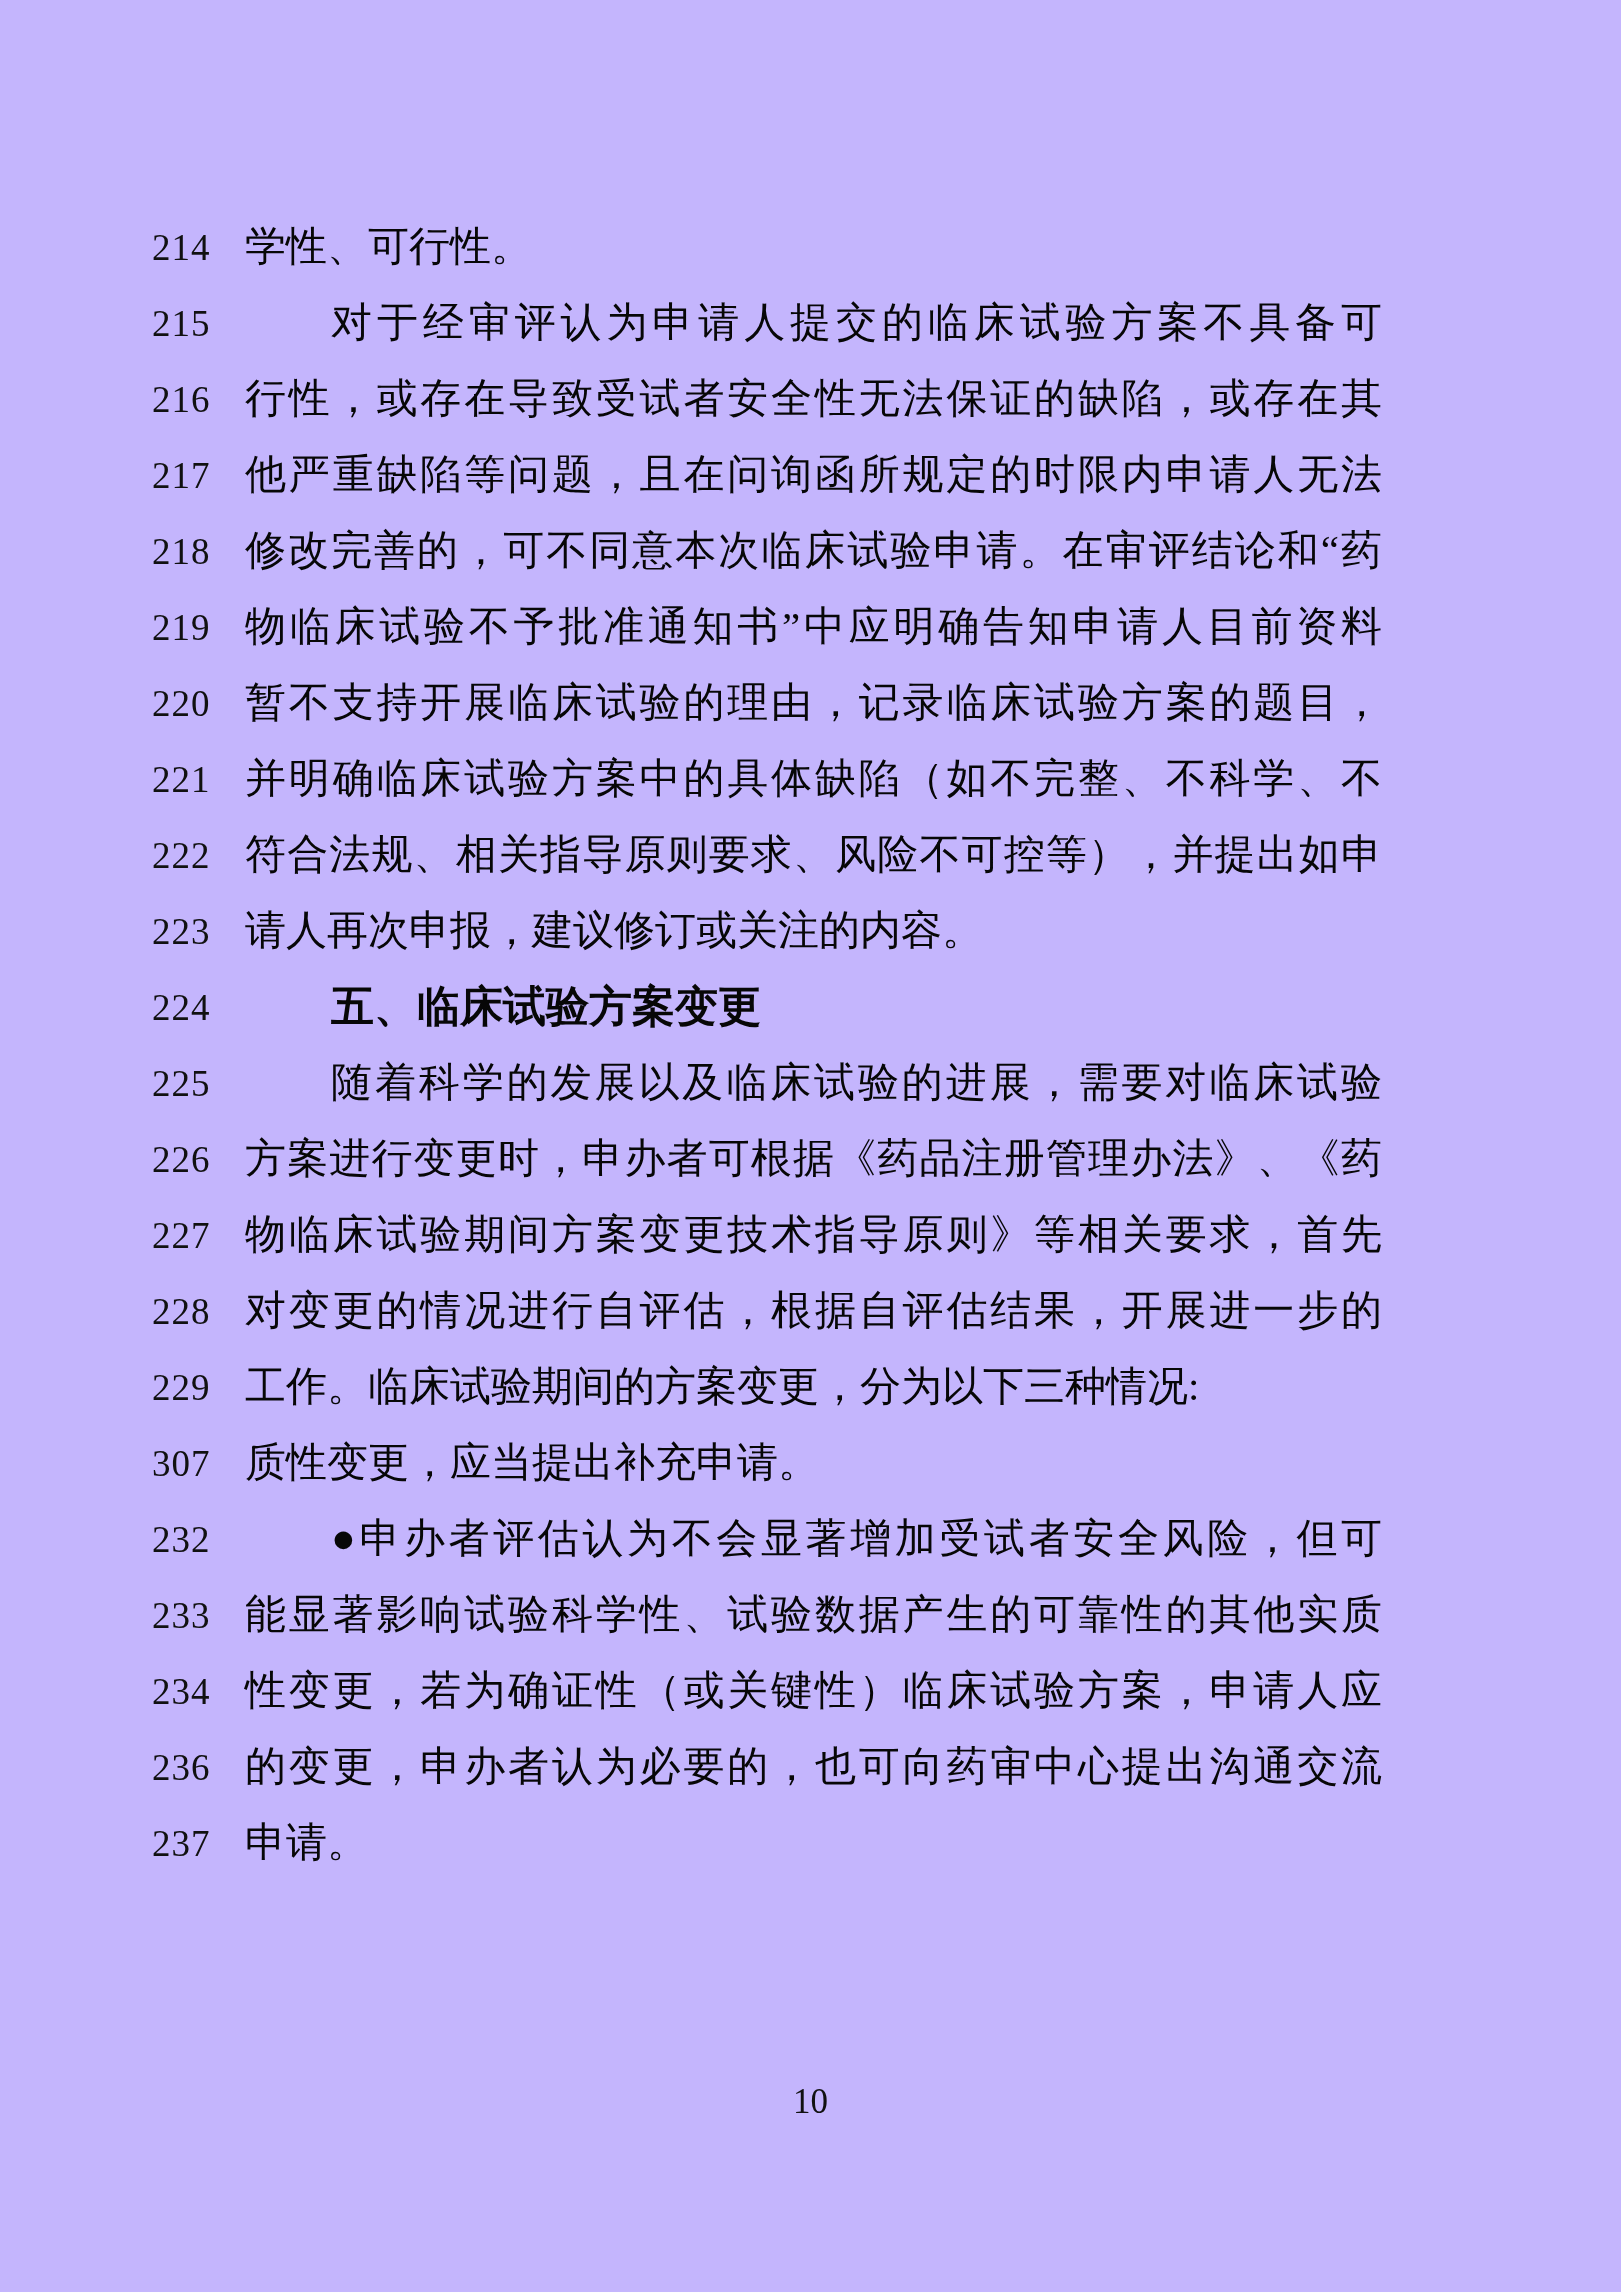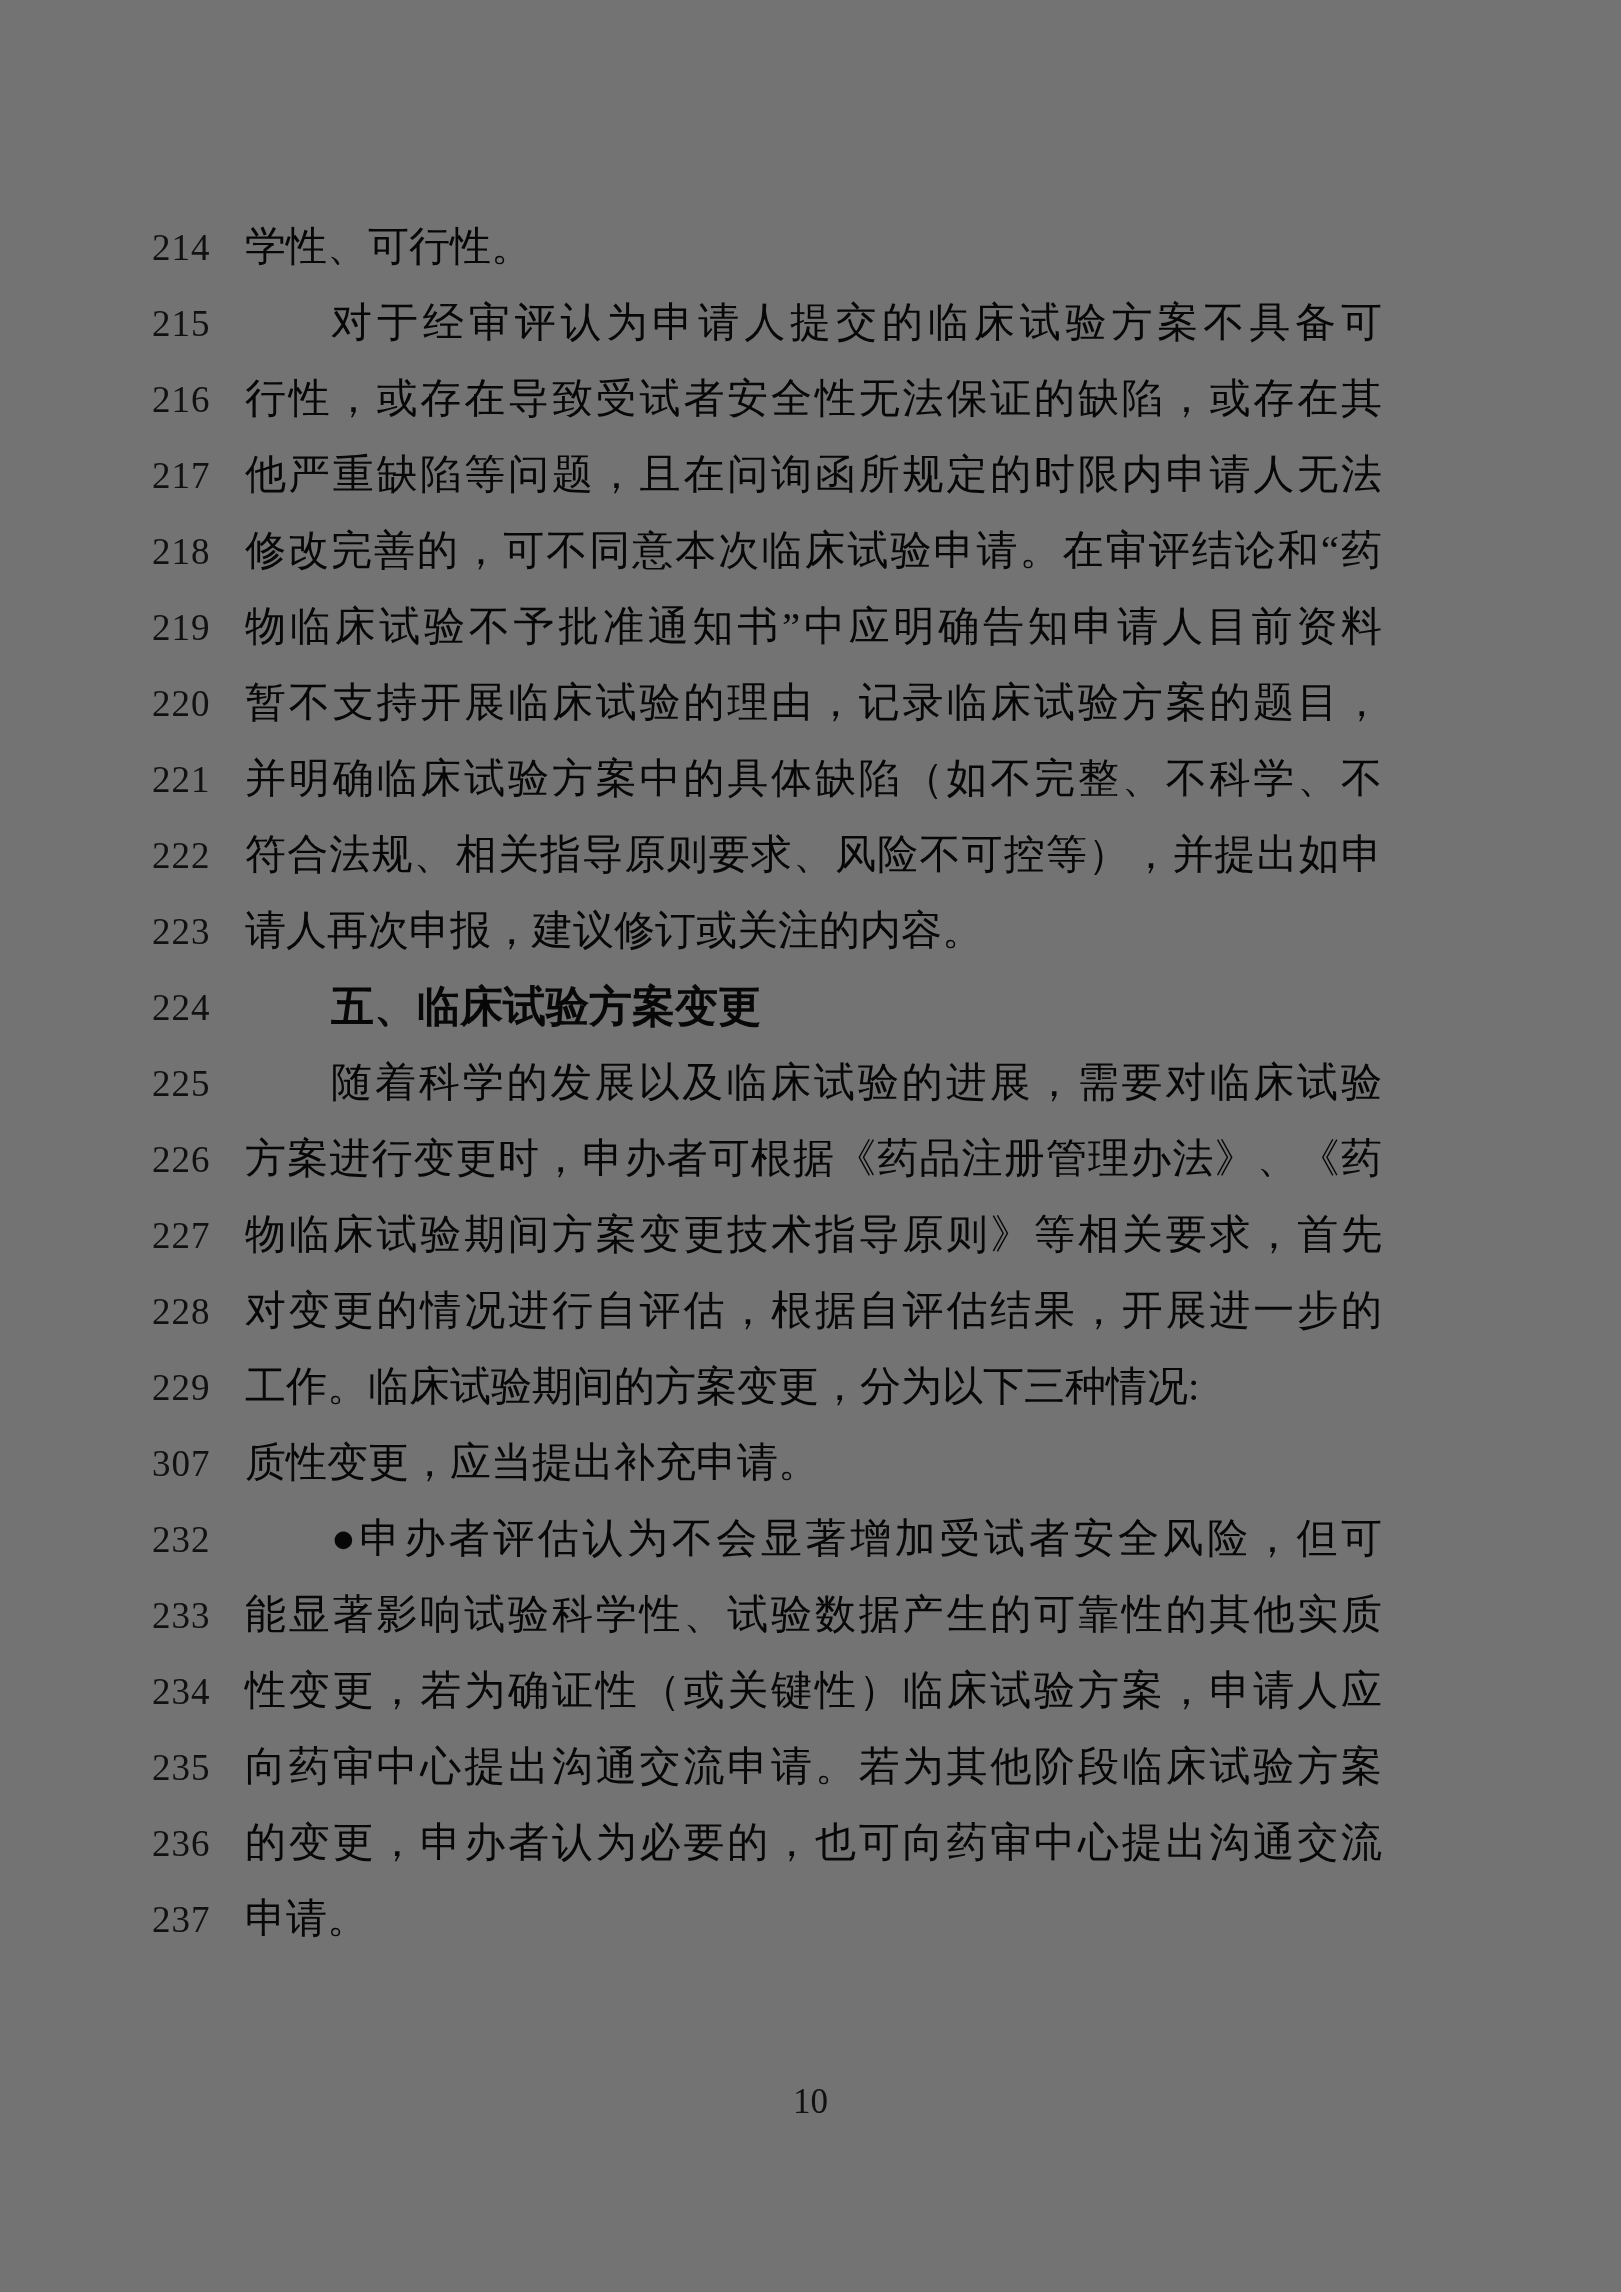--- a/index.html
+++ b/index.html
@@ -1,20 +1,20 @@
 <!DOCTYPE html>
 <html><head>
 <meta charset="utf-8">
 <style>
   html,body{margin:0;padding:0;background:#ffffff;}
   .page{
     position:relative;
     width:1621px;
     height:2293px;
-    background:#737373;
+    background:#c4b5fd;
     color:#050505;
     font-family:"Liberation Serif", serif;
     overflow:hidden;
   }
   .lines{
     position:absolute;
     top:209px;
     left:0;
     width:100%;
   }
@@ -149,24 +149,20 @@
       </div>
       <div class="line-row body full">
         <span class="line-num">233</span>
         <span class="line-text">能显著影响试验科学性、试验数据产生的可靠性的其他实质</span>
       </div>
       <div class="line-row body full">
         <span class="line-num">234</span>
         <span class="line-text">性变更，若为确证性（或关键性）临床试验方案，申请人应</span>
       </div>
       <div class="line-row body full">
-        <span class="line-num">235</span>
-        <span class="line-text">向药审中心提出沟通交流申请。若为其他阶段临床试验方案</span>
-      </div>
-      <div class="line-row body full">
         <span class="line-num">236</span>
         <span class="line-text">的变更，申办者认为必要的，也可向药审中心提出沟通交流</span>
       </div>
       <div class="line-row body">
         <span class="line-num">237</span>
         <span class="line-text">申请。</span>
       </div>
     </div>
   <div class="page-number">10</div>
 </div>

